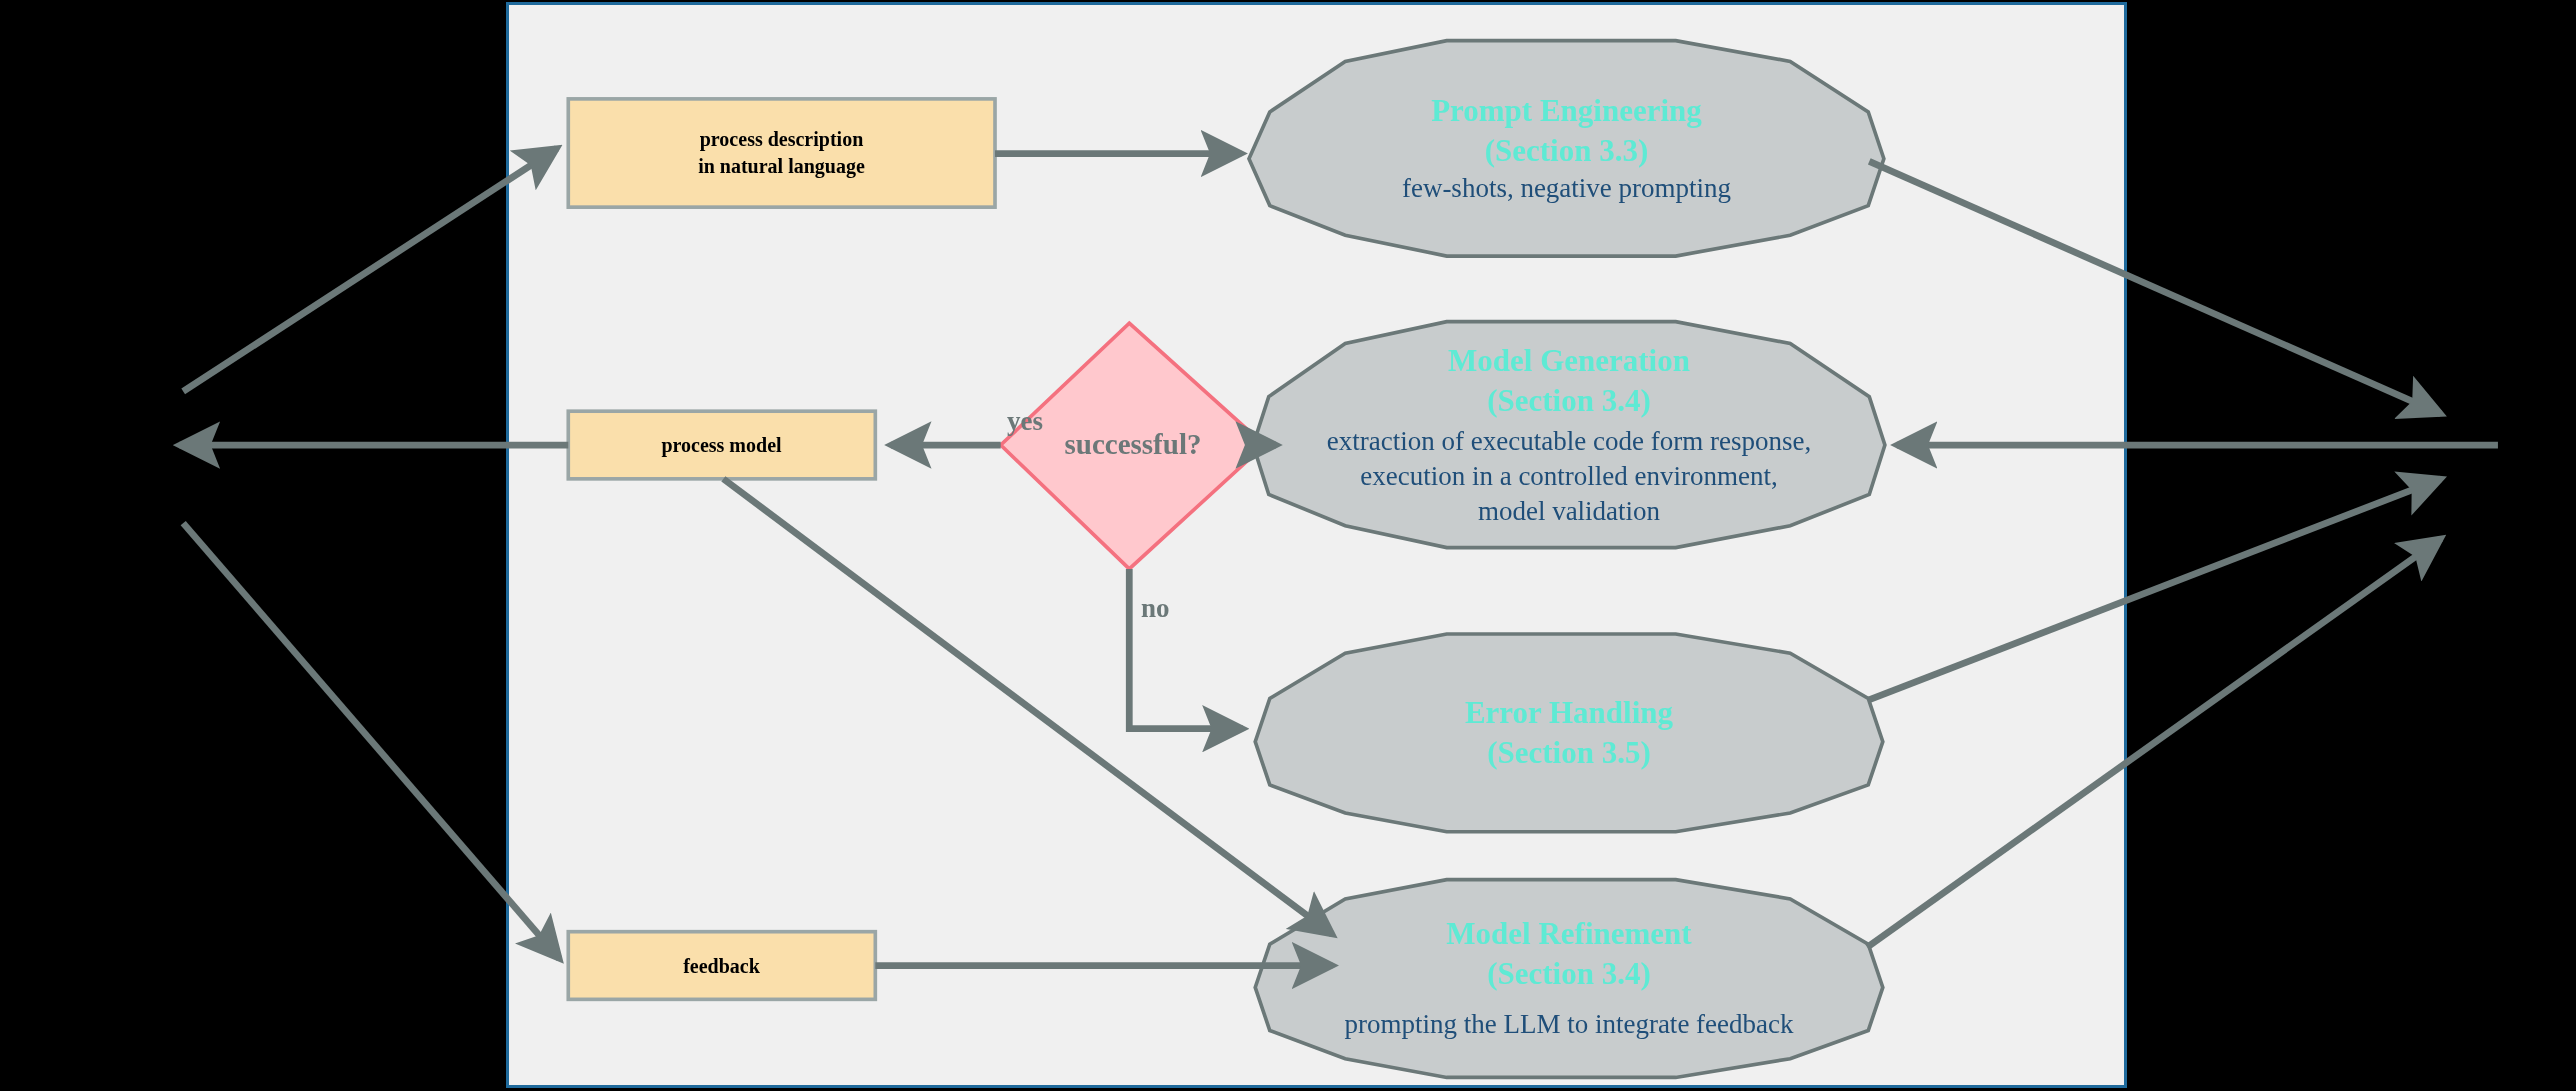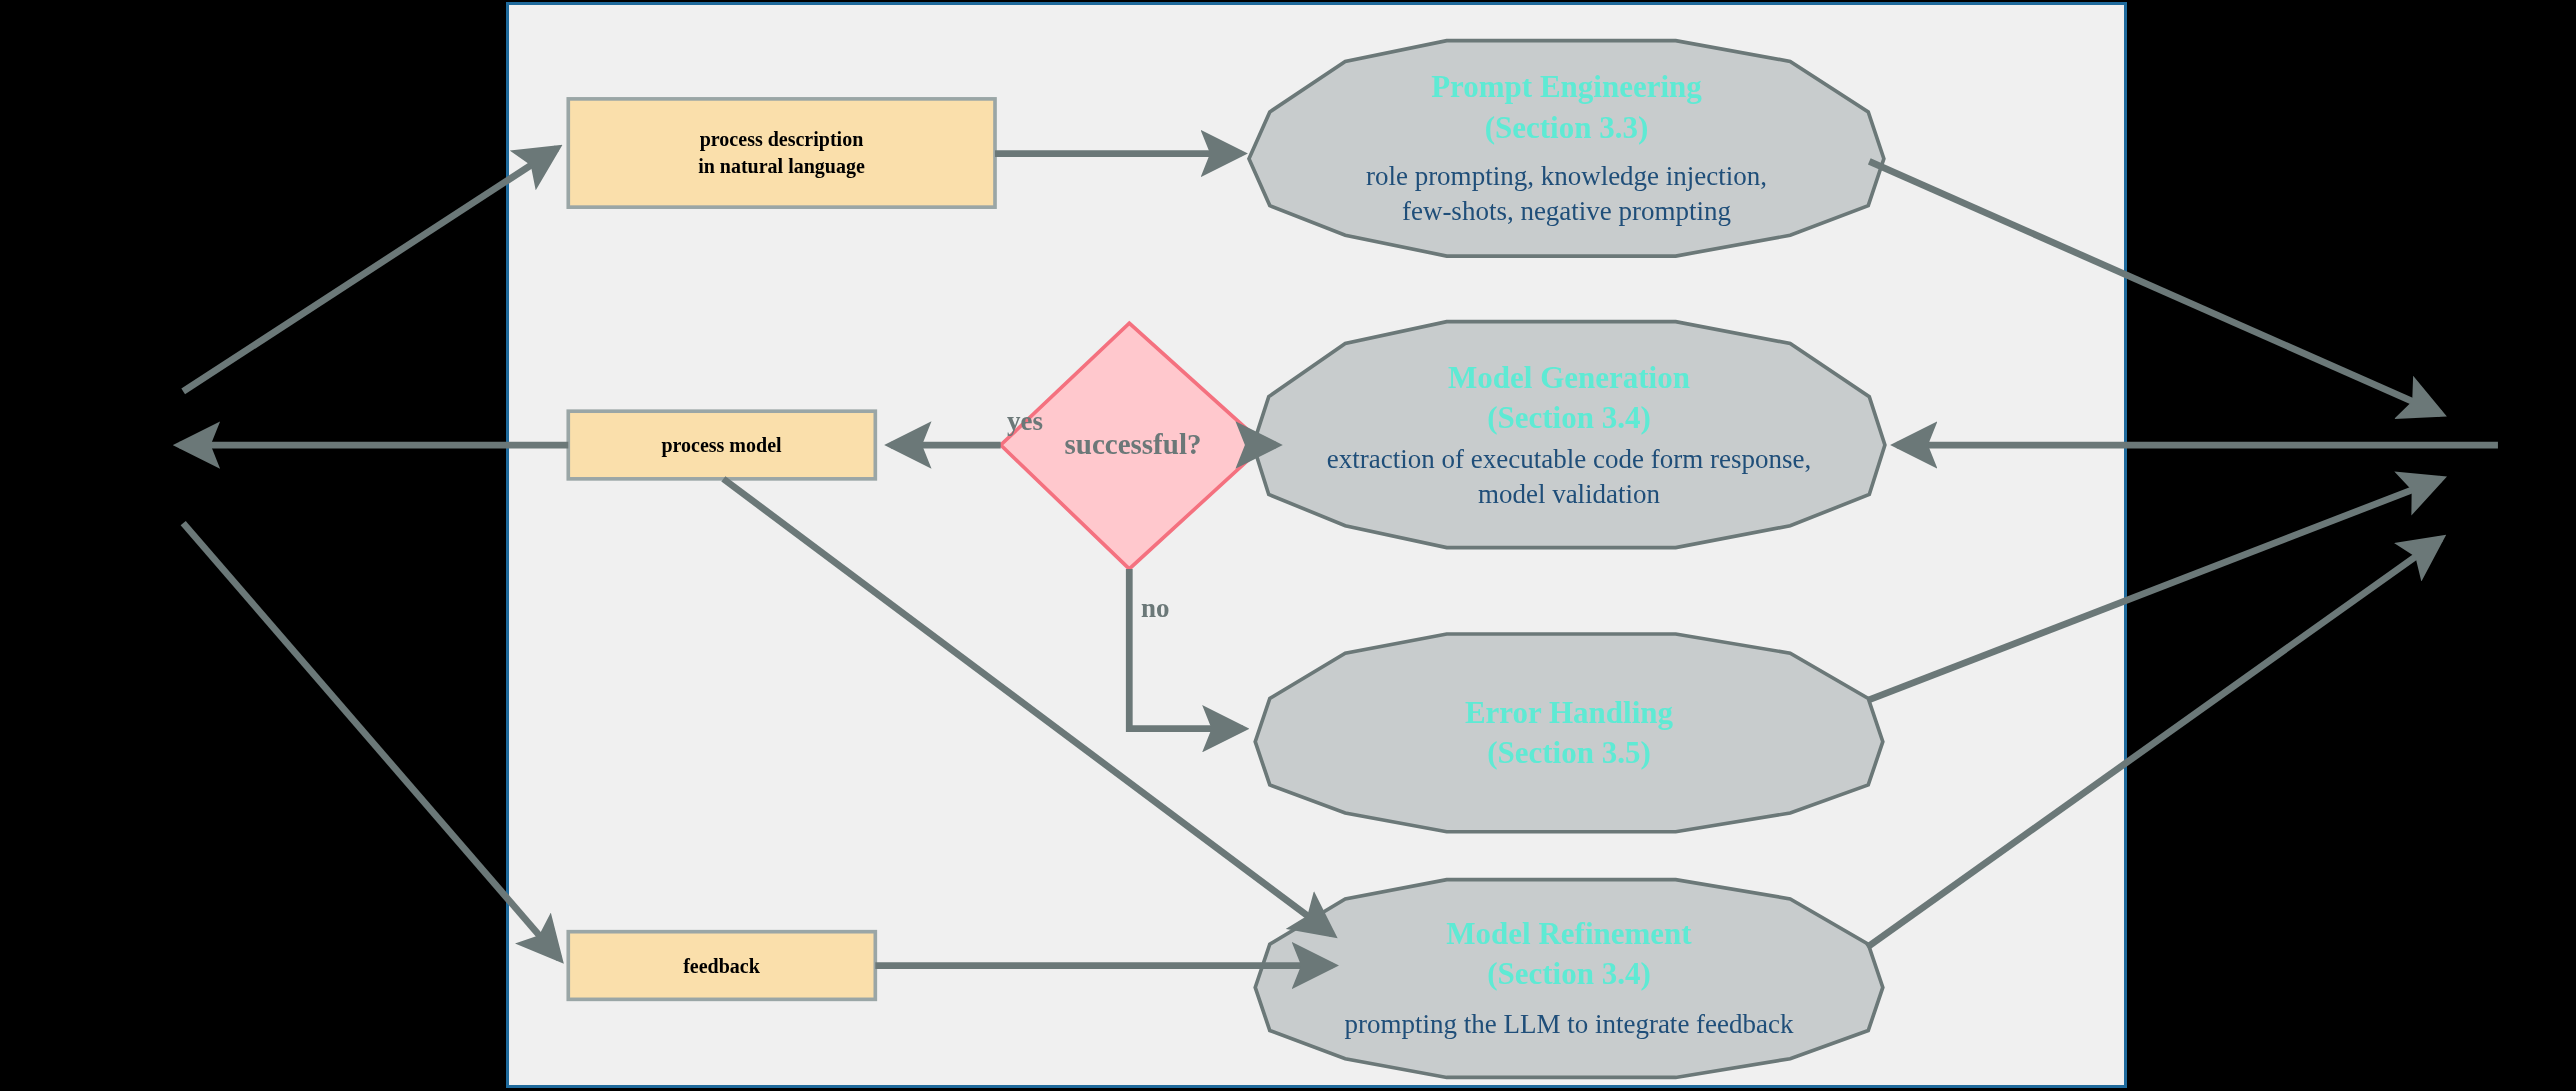--- a/index.html
+++ b/index.html
@@ -133,28 +133,28 @@
     <div class="boxlabel">feedback</div>
   </div>
 
   <div class="nodelabel" style="left:1001px; top:416px; width:264px; height:57px;">
     <div class="diamondlabel">successful?</div>
   </div>
 
   <div class="nodelabel" style="left:1249px; top:41px; width:635px; height:215px;">
     <div class="title">Prompt Engineering</div>
     <div class="title">(Section 3.3)</div>
-    <div class="sub" style="margin-top:11.4px;">role prompting, knowledge injection,</div>
     <div class="sub">few-shots, negative prompting</div>
   </div>
 
   <div class="nodelabel" style="left:1253px; top:322px; width:632px; height:226px;">
     <div class="title">Model Generation</div>
     <div class="title">(Section 3.4)</div>
     <div class="sub" style="margin-top:3px;">extraction of executable code form response,</div>
+    <div class="sub">execution in a controlled environment,</div>
     <div class="sub">model validation</div>
   </div>
 
   <div class="nodelabel" style="left:1255px; top:634px; width:628px; height:198px;">
     <div class="title">Error Handling</div>
     <div class="title">(Section 3.5)</div>
   </div>
 
   <div class="nodelabel" style="left:1255px; top:879px; width:628px; height:198px;">
     <div class="title">Model Refinement</div>

